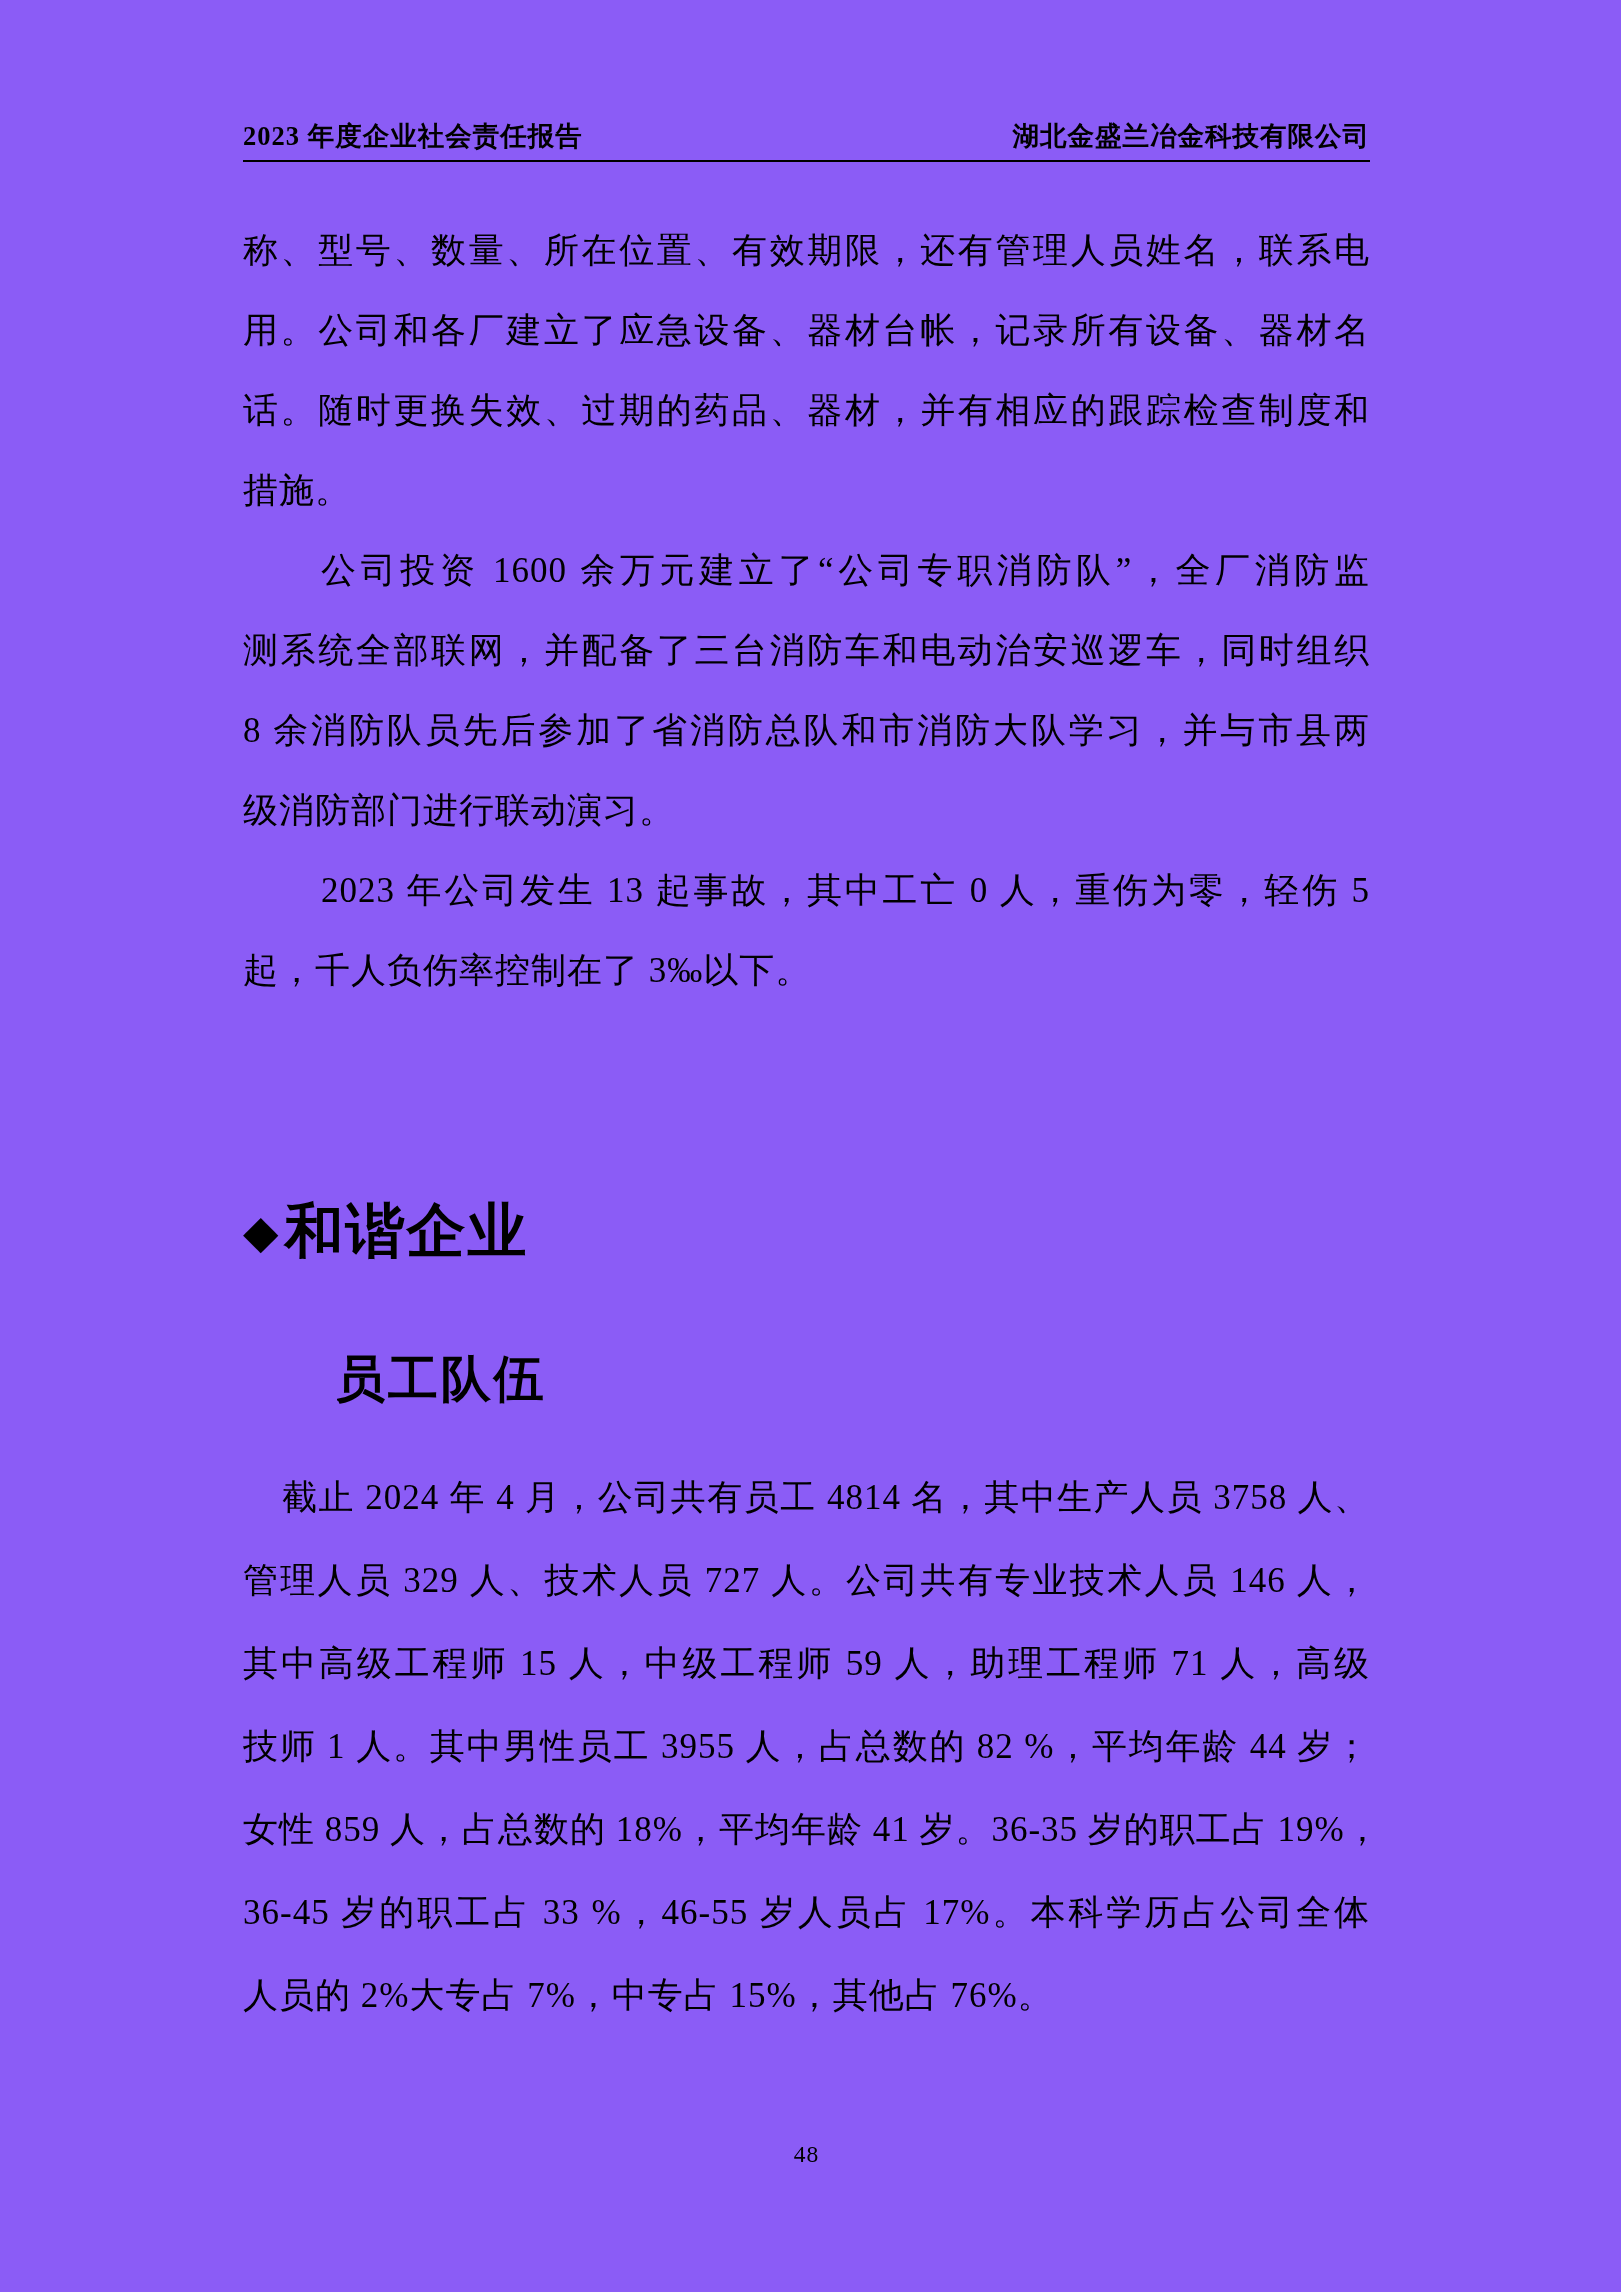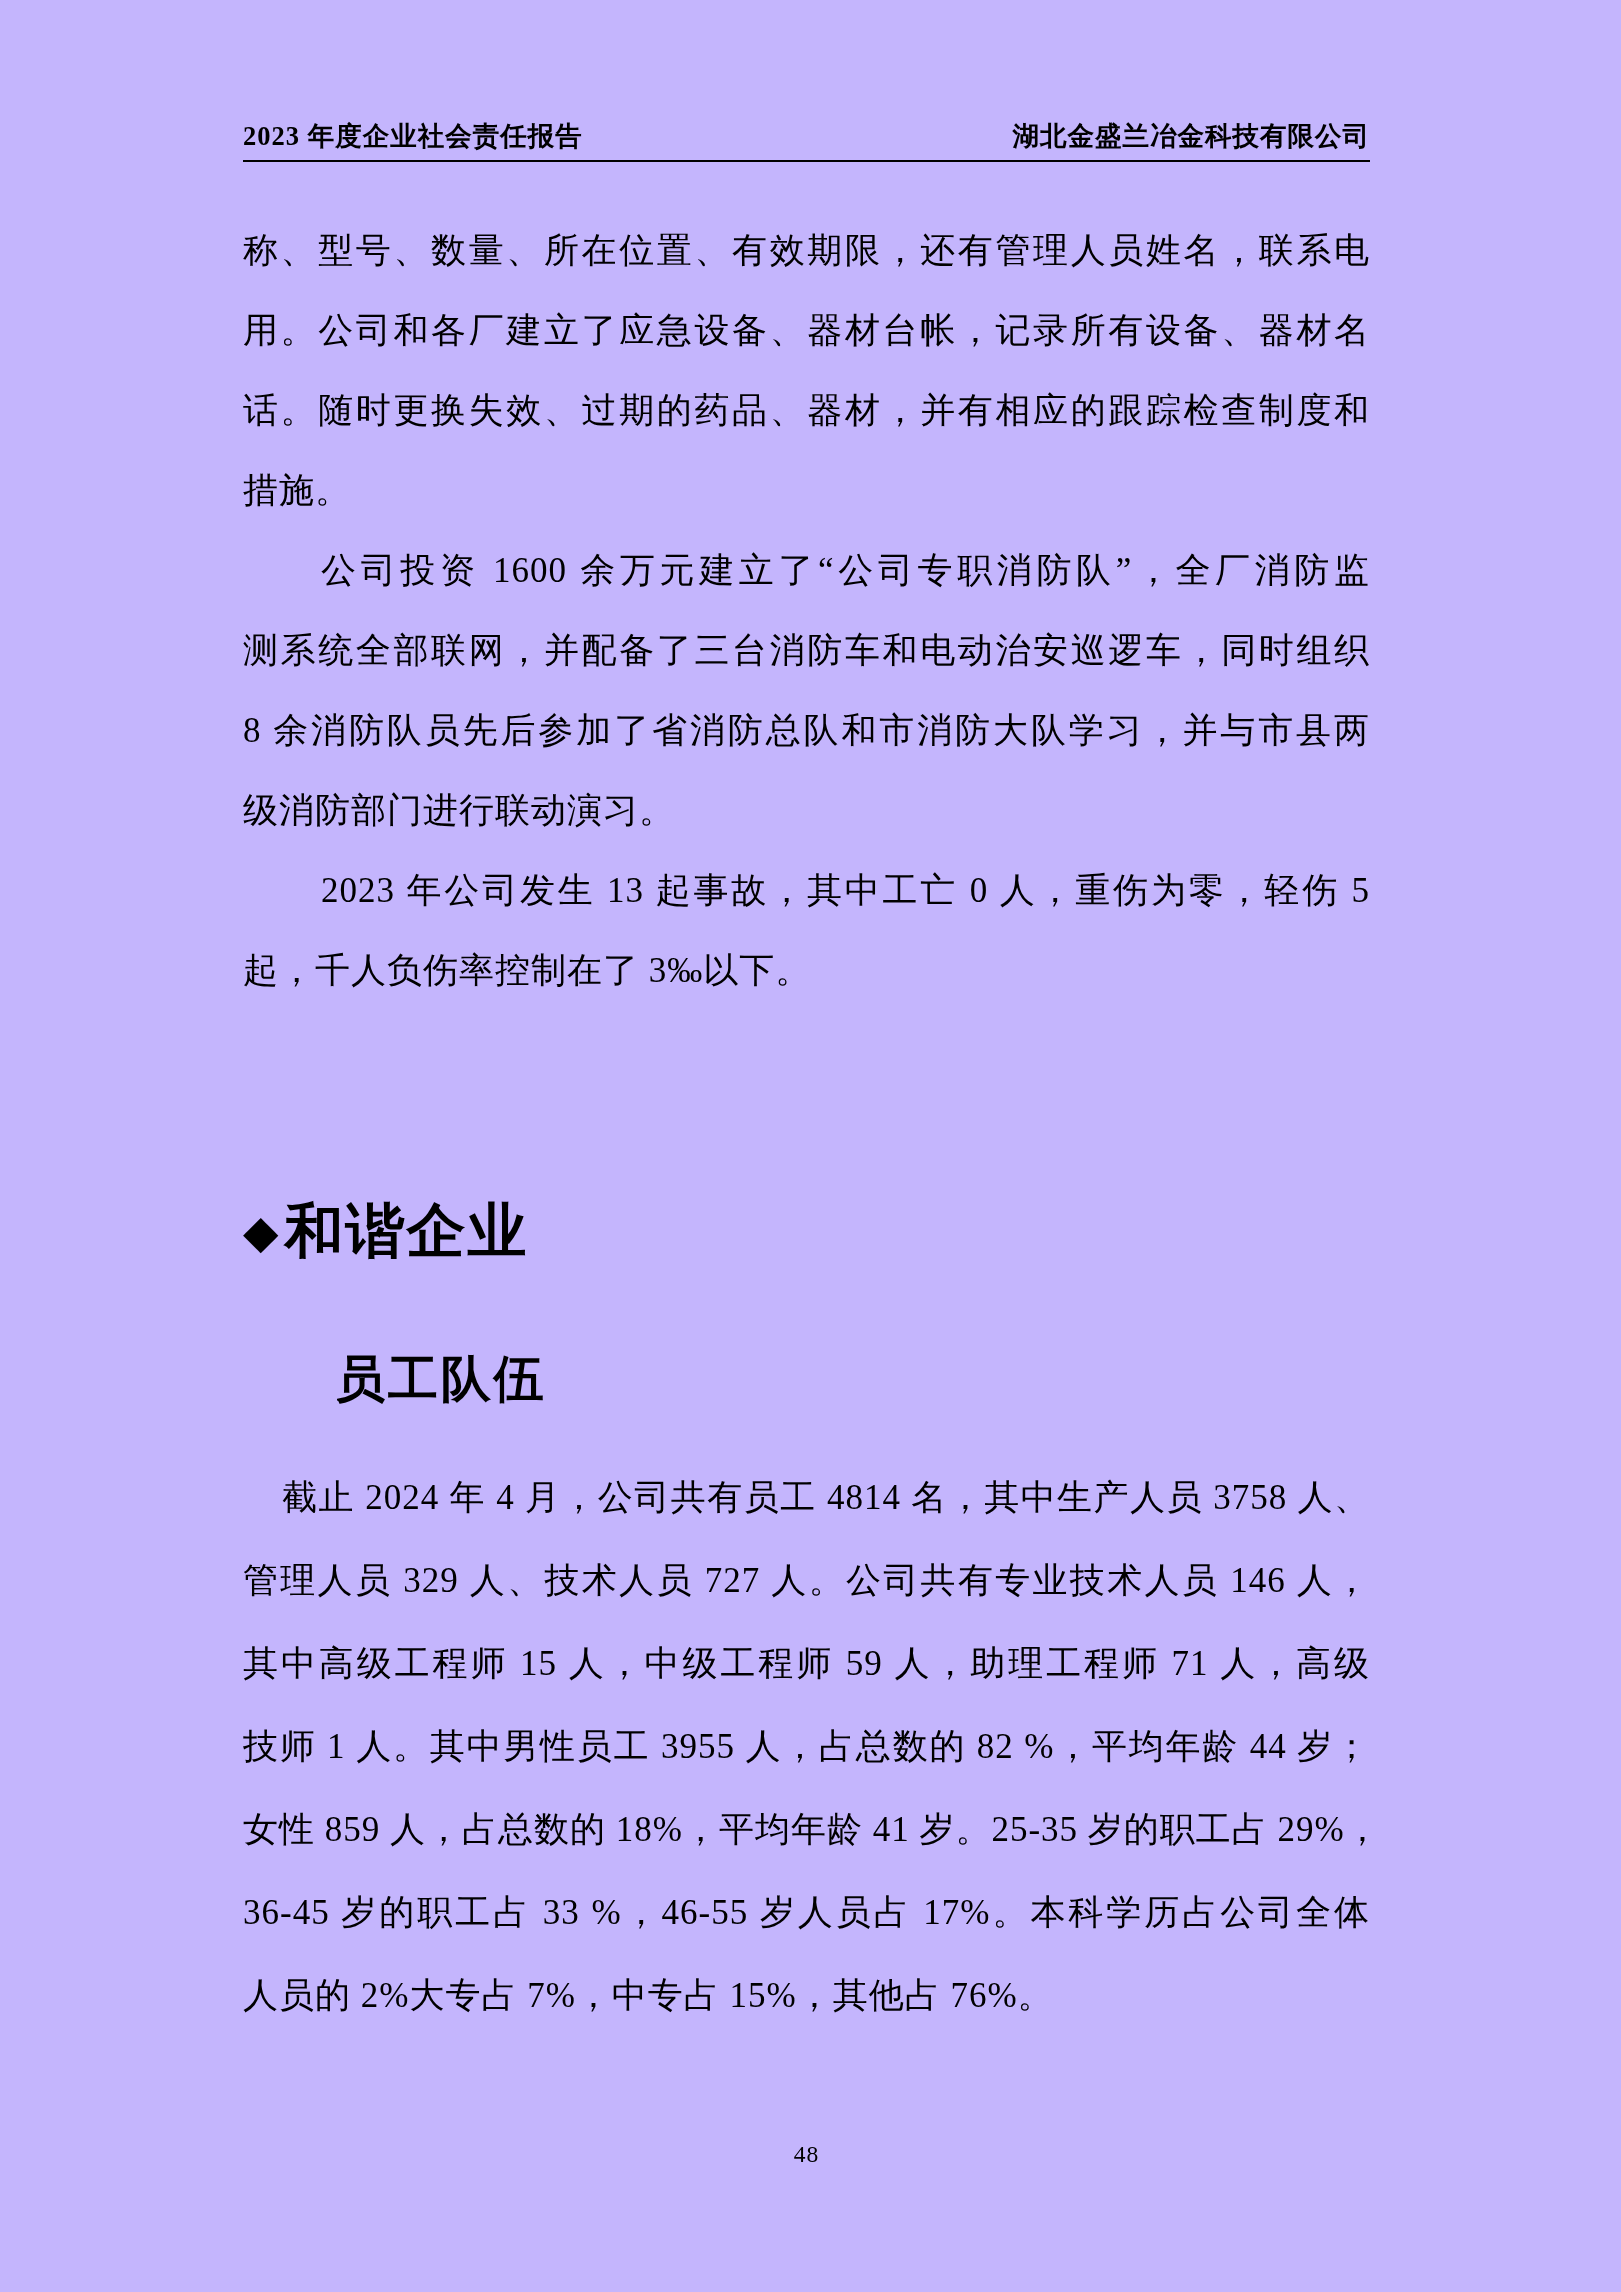--- a/index.html
+++ b/index.html
@@ -5,21 +5,21 @@
   html, body {
     margin: 0;
     padding: 0;
     background: #ffffff;
   }
   .page {
     position: relative;
     width: 1621px;
     height: 2293px;
     margin: 0 auto;
-    background: #c4b5fd;
+    background: #8b5cf6;
     color: #000000;
     box-sizing: border-box;
     padding: 118px 251px 0 243px;
     font-family: "Liberation Serif", "DejaVu Serif", serif;
     overflow: hidden;
   }
   .header {
     display: flex;
     justify-content: space-between;
     align-items: baseline;
@@ -103,21 +103,21 @@
     <span class="diamond">◆</span><span>和谐企业</span>
   </div>
 
   <div class="subsection-heading">员工队伍</div>
 
   <div class="body-text employee" id="paragraphs-after">
       <div class="line fill" style="padding-left: 39px;">截止 2024 年 4 月，公司共有员工 4814 名，其中生产人员 3758 人、</div>
       <div class="line fill">管理人员 329 人、技术人员 727 人。公司共有专业技术人员 146 人，</div>
       <div class="line fill">其中高级工程师 15 人，中级工程师 59 人，助理工程师 71 人，高级</div>
       <div class="line fill">技师 1 人。其中男性员工 3955 人，占总数的 82 %，平均年龄 44 岁；</div>
-      <div class="line fill">女性 859 人，占总数的 18%，平均年龄 41 岁。25-35 岁的职工占 29%，</div>
+      <div class="line fill">女性 859 人，占总数的 18%，平均年龄 41 岁。36-35 岁的职工占 19%，</div>
       <div class="line fill">36-45 岁的职工占 33 %，46-55 岁人员占 17%。本科学历占公司全体</div>
       <div class="line">人员的 2%大专占 7%，中专占 15%，其他占 76%。</div>
     </div>
 
   <div class="footer">
     <span>48</span>
   </div>
 
 </div>
 

